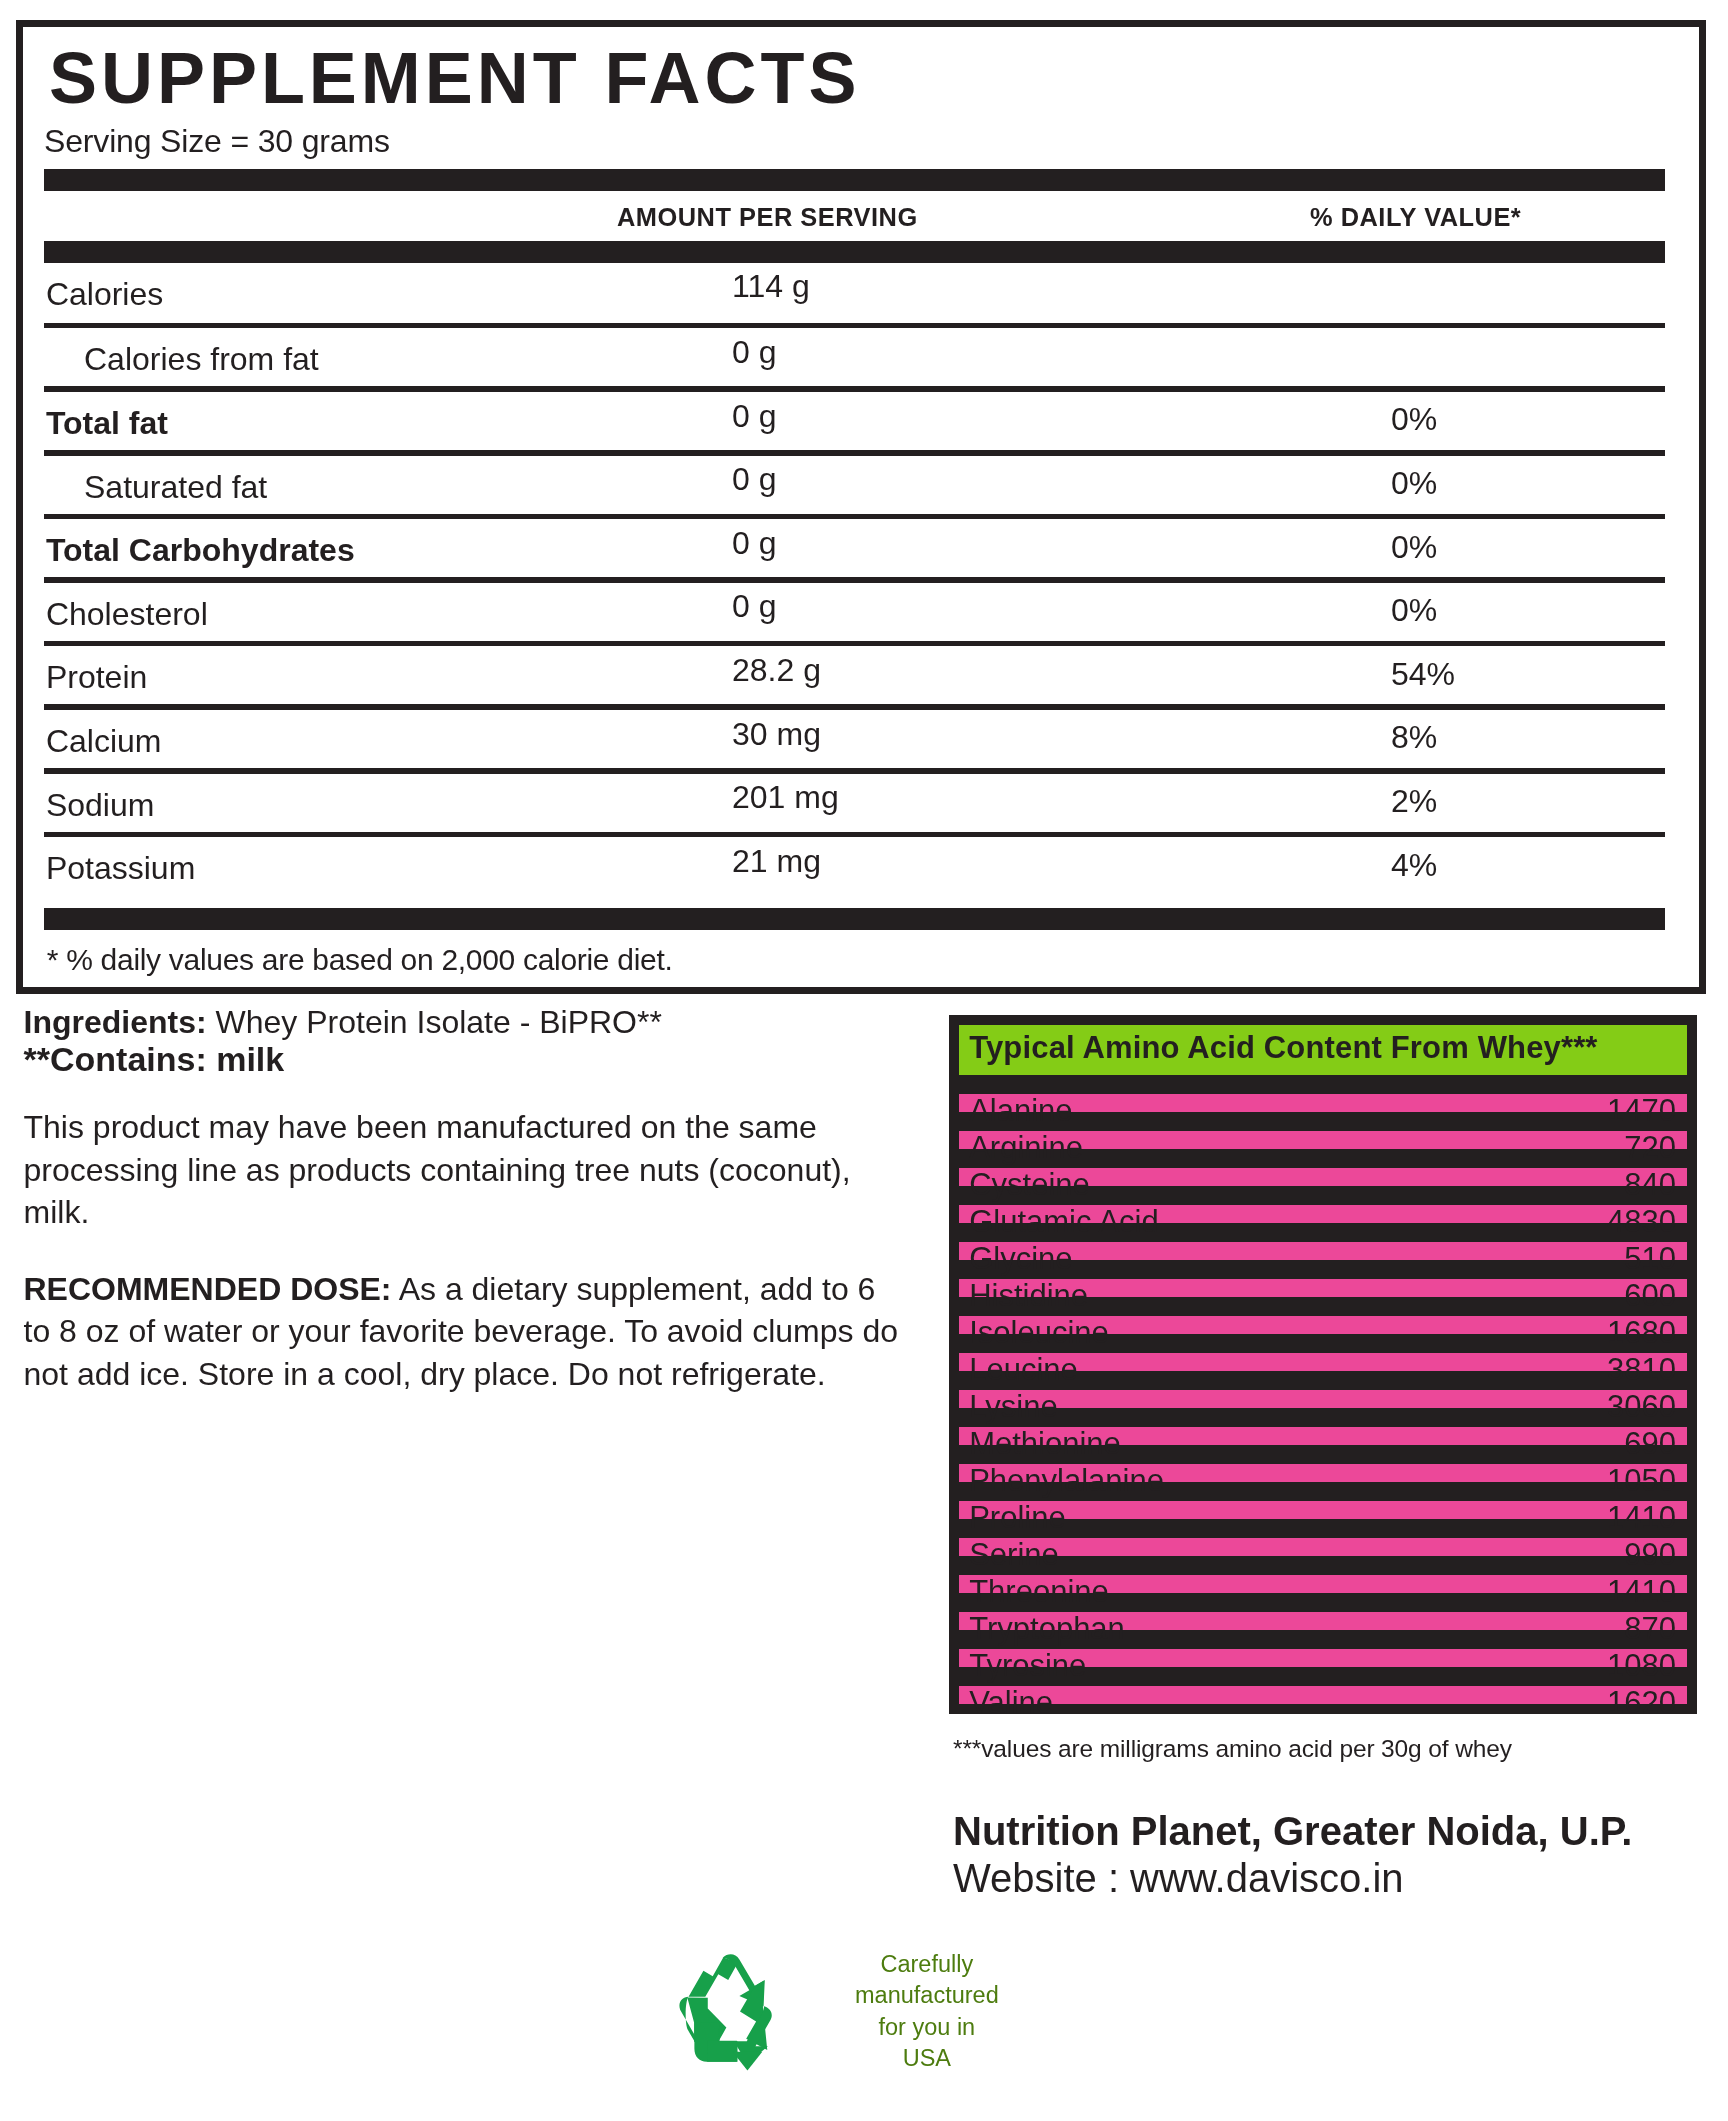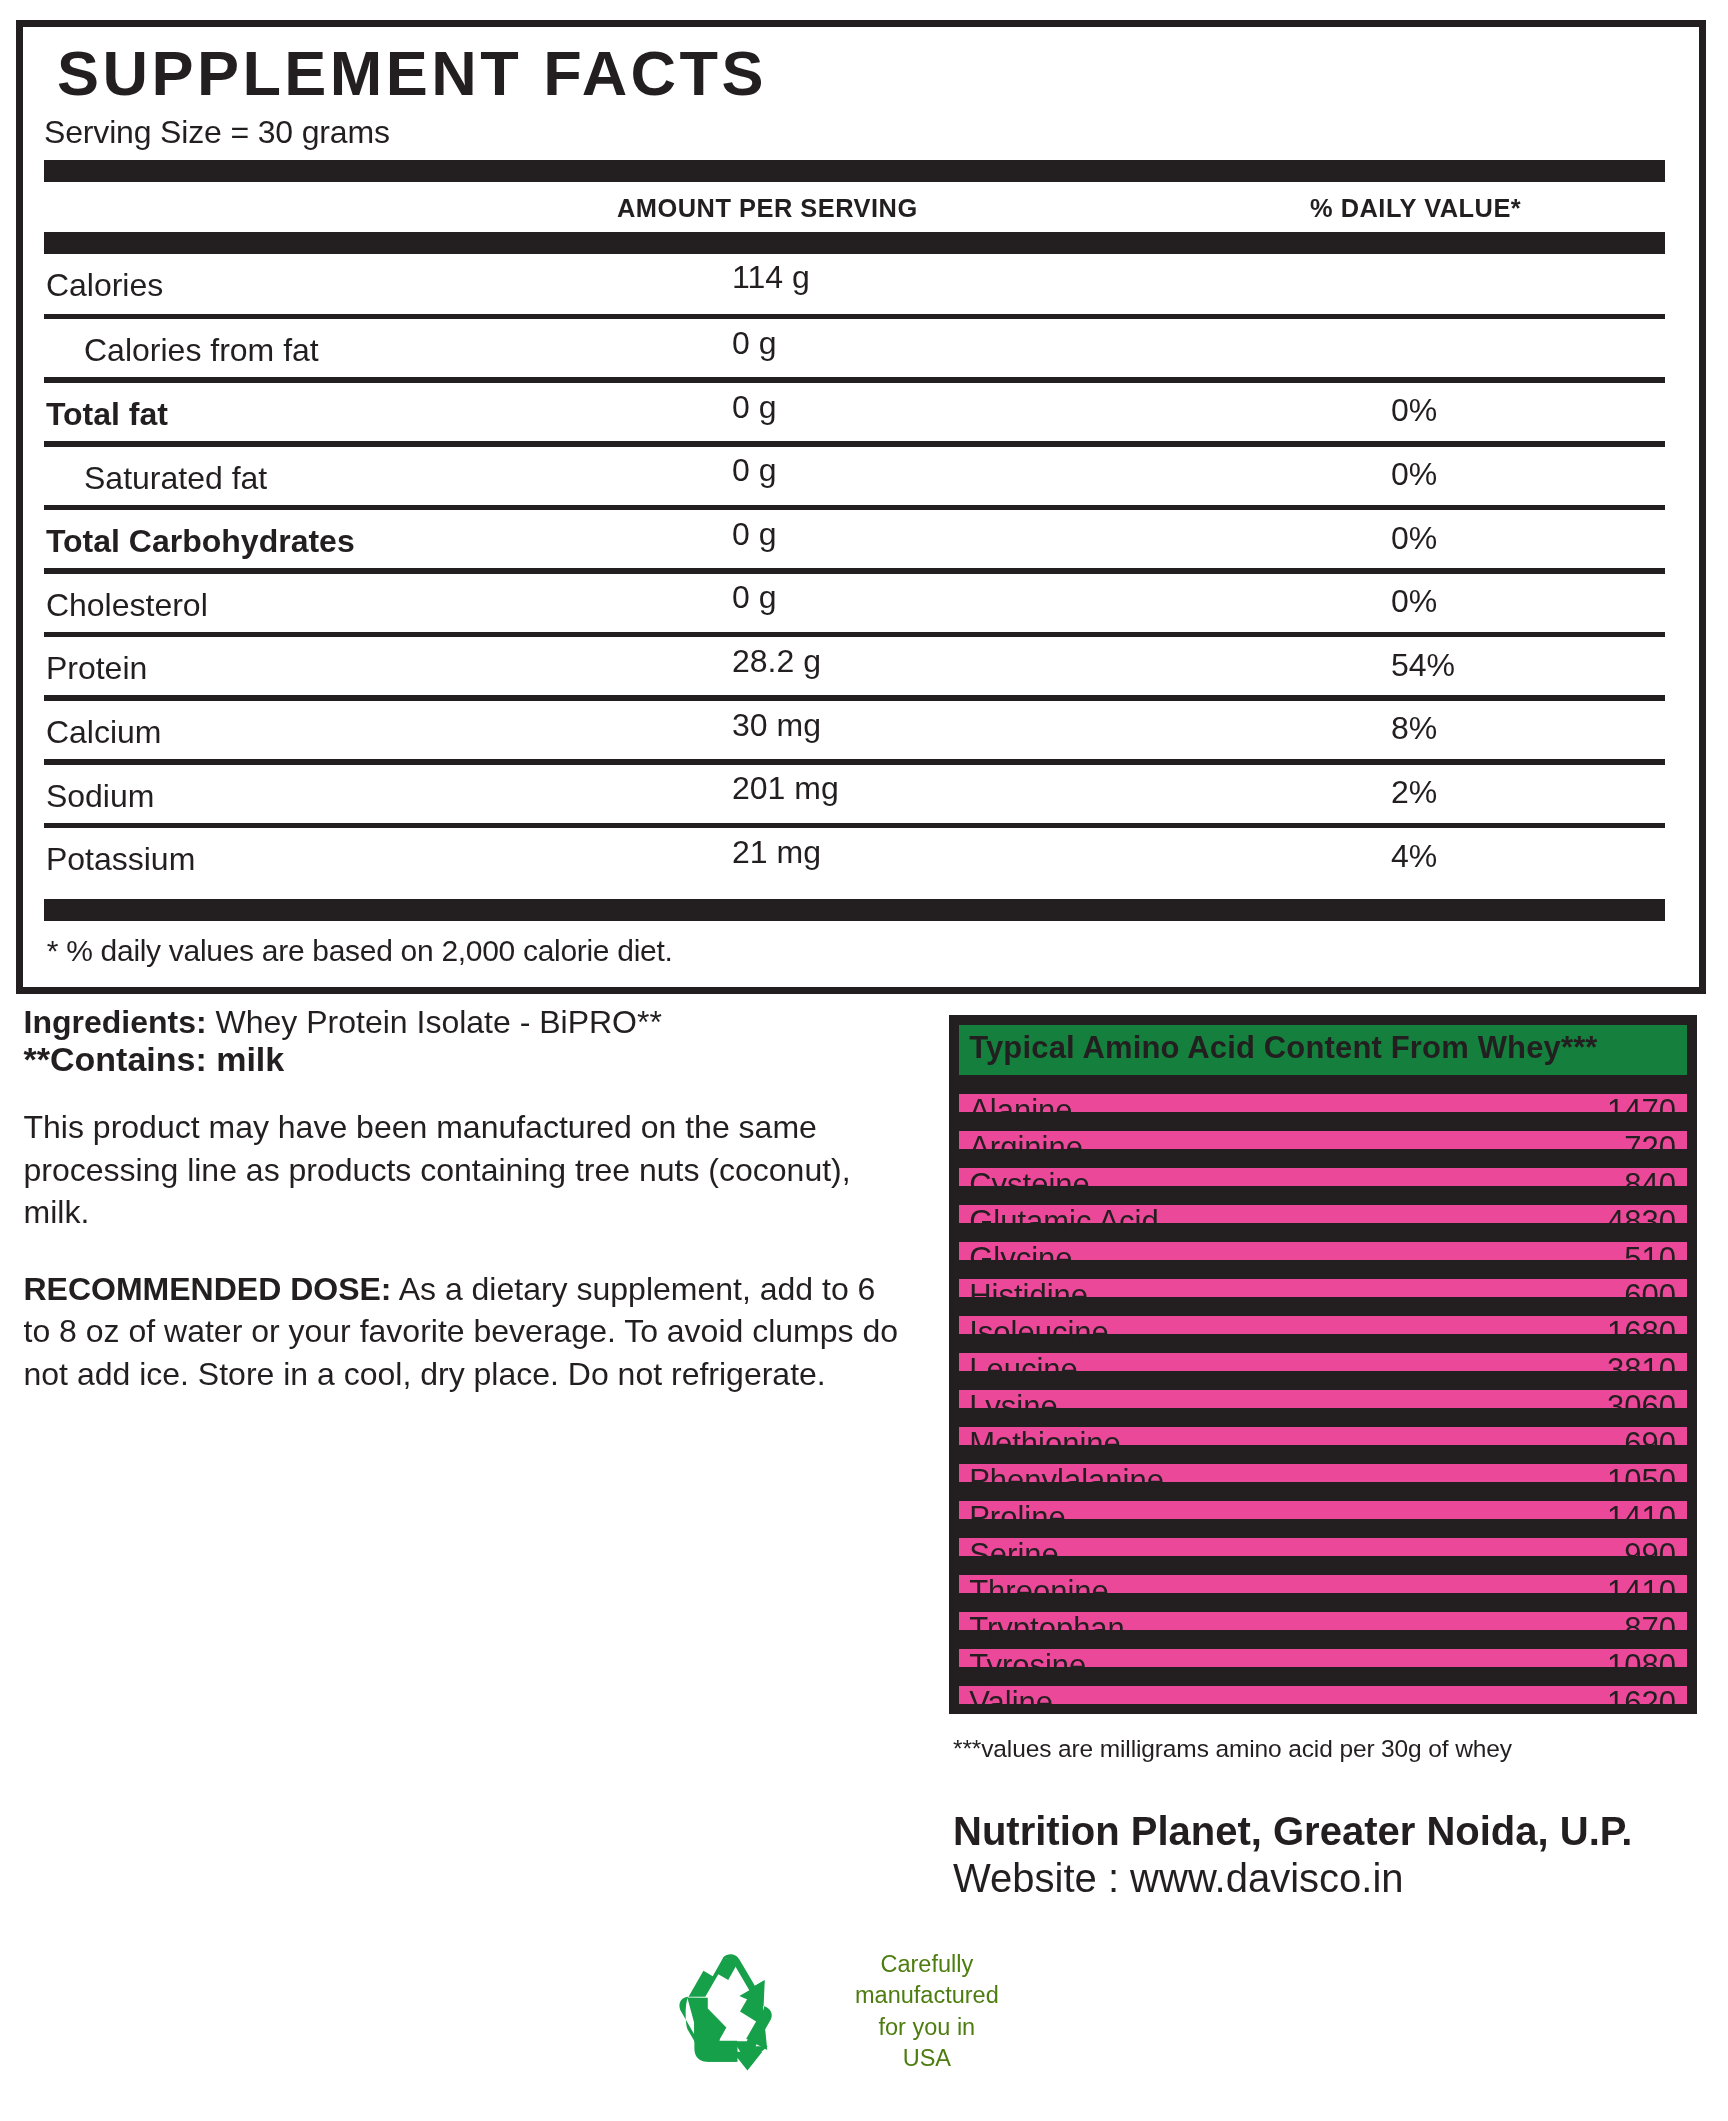--- a/index.html
+++ b/index.html
@@ -31,28 +31,28 @@
     position: absolute;
     left: 21px;
     top: 0px;
     right: 27px;
     bottom: 0;
   }
 
   .sf-title {
     font-family: "Liberation Sans Narrow", "Liberation Sans", sans-serif;
     font-weight: bold;
-    font-size: 63px;
+    font-size: 72px;
     line-height: 1.0;
     letter-spacing: 0.055em;
     transform: scaleX(1.0);
     transform-origin: left top;
     white-space: nowrap;
     margin-top: 15px;
-    margin-left: 13px;
+    margin-left: 5px;
   }
   .sf-serving {
     font-size: 32px;
     line-height: 1.0;
     margin-top: 11.3px;
     margin-left: 0;
     letter-spacing: -0.005em;
   }
 
   .rule-thick {
@@ -159,21 +159,21 @@
     position: absolute;
     left: 949px;
     top: 1015px;
     width: 748px;
     border: 6.6px solid #231f20;
     box-sizing: border-box;
     background: #231f20;
     padding: 3.8px;
   }
   .aa-head {
-    background: #15803d;
+    background: #84cc16;
     font-family: "Liberation Sans Narrow", "Liberation Sans", sans-serif;
     font-weight: bold;
     font-size: 31px;
     padding: 5.6px 0 8.5px 10.4px;
     letter-spacing: 0.005em;
     white-space: nowrap;
   }
   .aa-row {
     background: #ec4899;
     position: relative;

